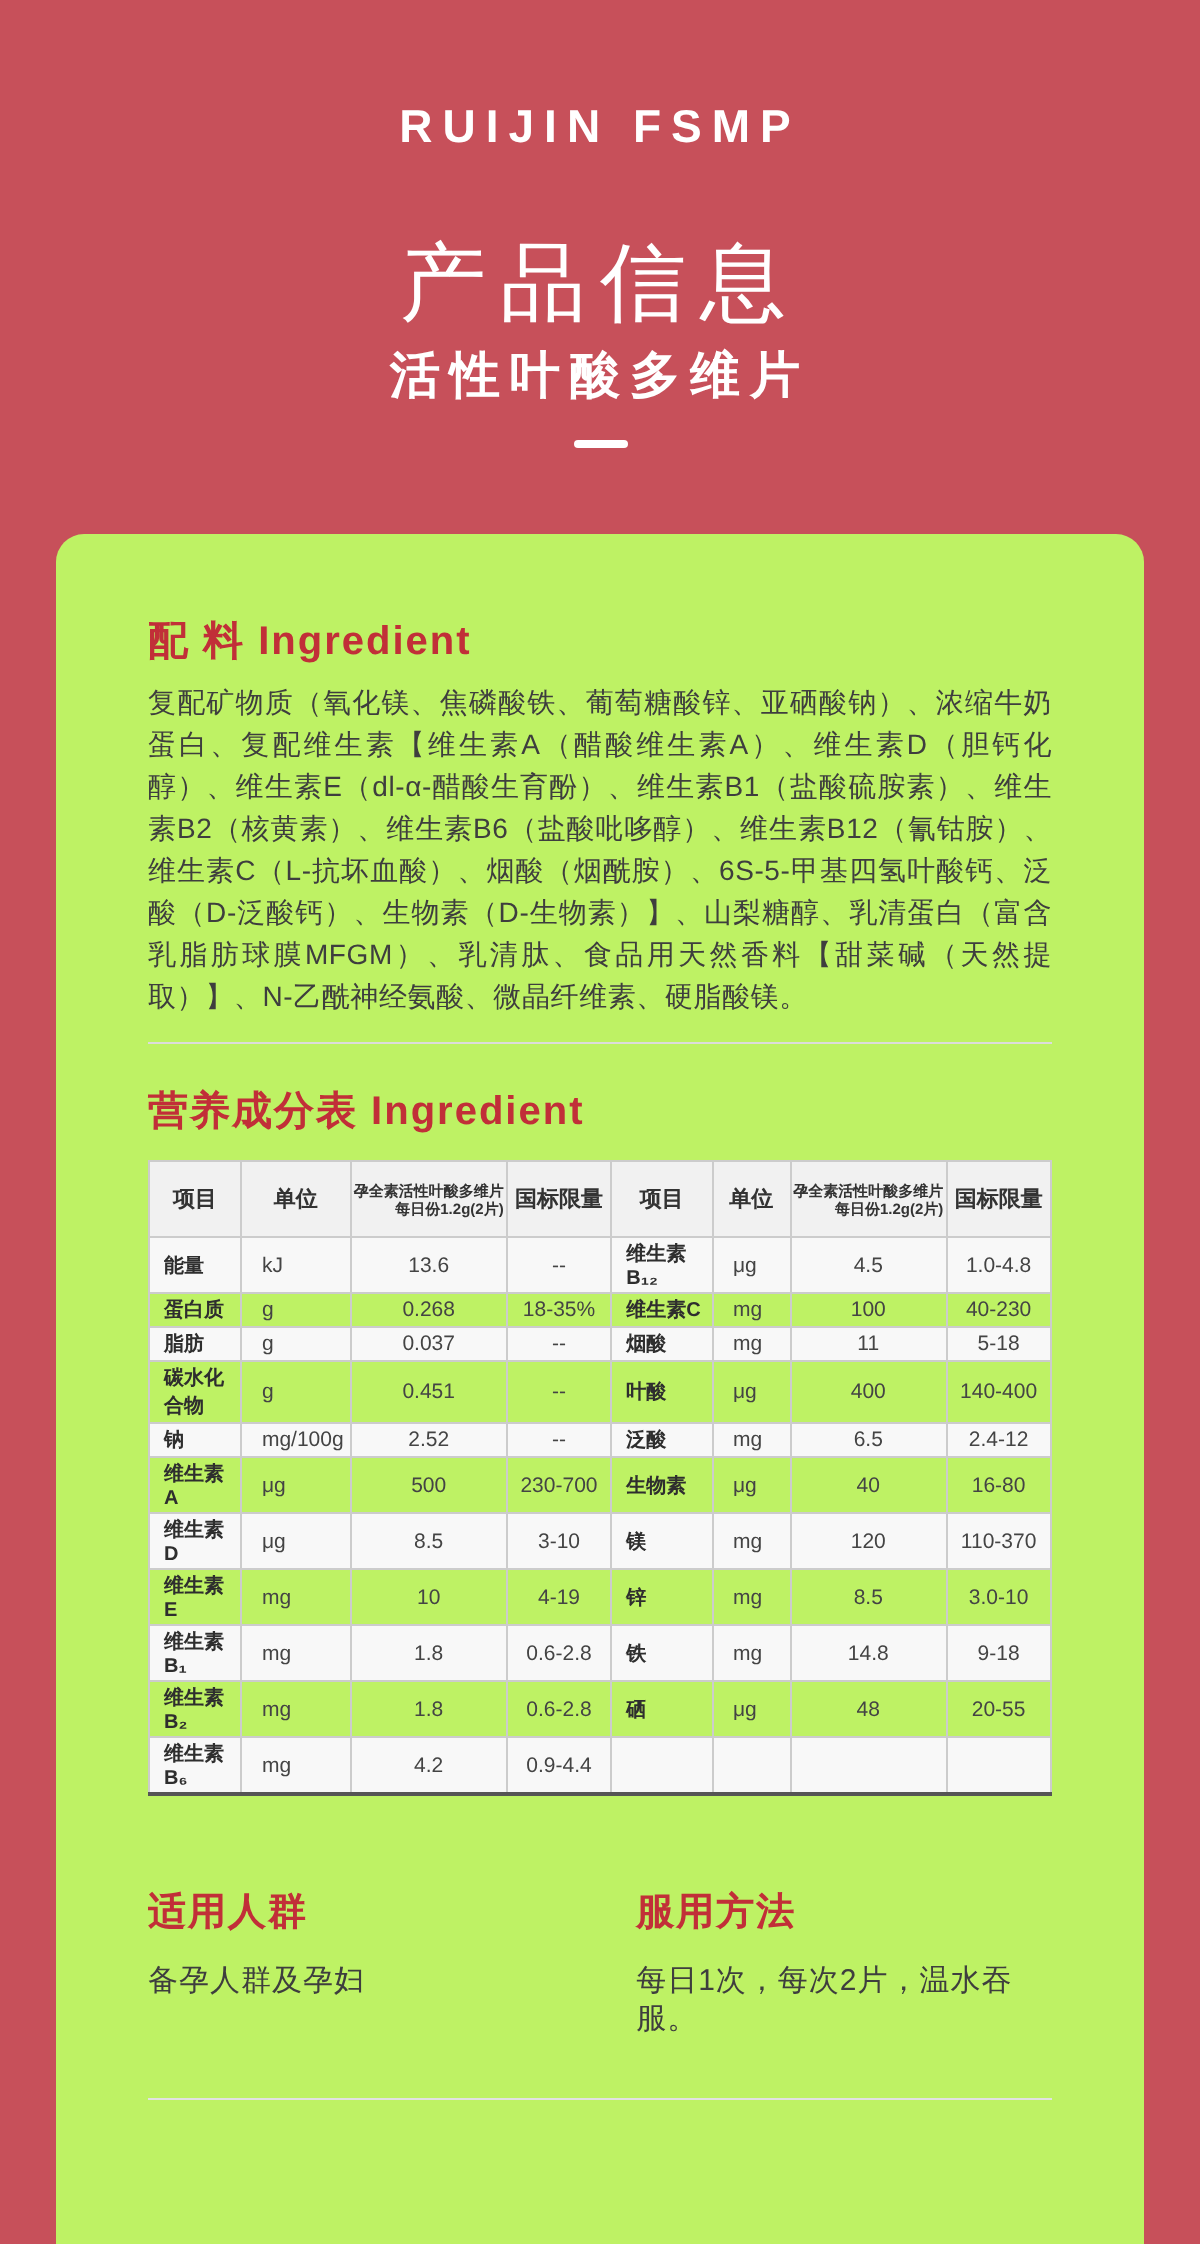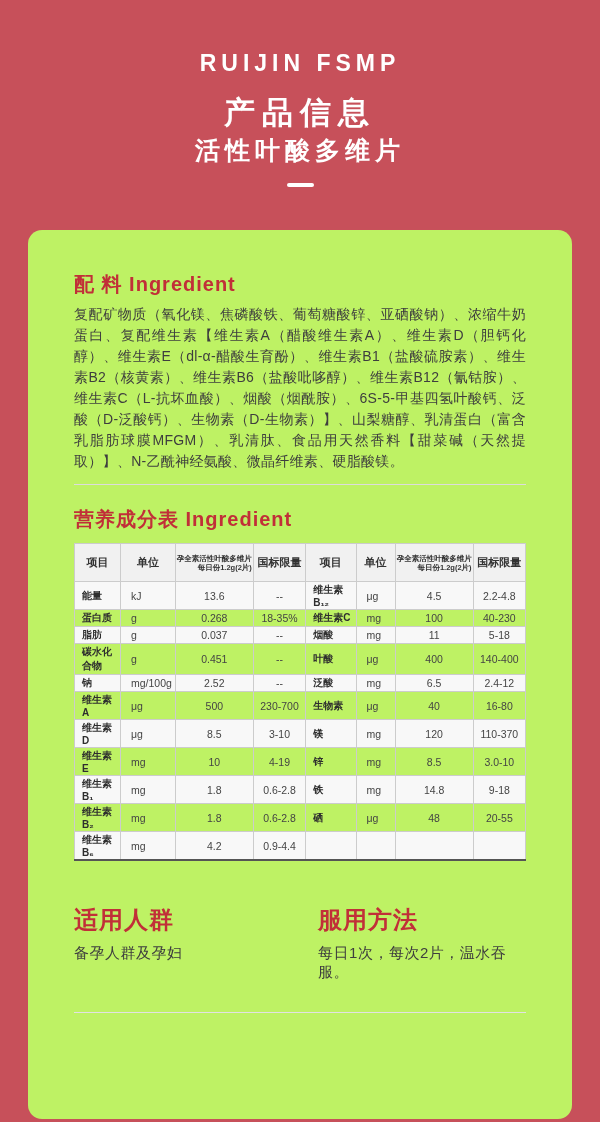--- a/index.html
+++ b/index.html
@@ -11,22 +11,22 @@
     overflow: hidden;
     position: relative;
   }
   
   .hero { text-align: center; padding-top: 50px; color: #FFFFFF; }
   .brand {
     font-size: 23px; font-weight: bold; letter-spacing: 5px;
     color: #FFFFFF;
   }
   .title {
-    margin-top: 15px;
-    font-size: 31px; font-weight: bold; letter-spacing: 7px;
+    margin-top: 36px;
+    font-size: 43px; font-weight: normal; letter-spacing: 7px;
     color: #FFFFFF;
   }
   .subtitle {
     font-size: 25px; font-weight: bold; letter-spacing: 5px;
     color: #FFFFFF;
   }
   .dash {
     width: 27px; height: 4px; background: #FFFFFF;
     margin: 16px auto 0; border-radius: 2px;
   }
@@ -88,21 +88,21 @@
   }
   table.nutrition td.c-val, table.nutrition td.c-limit { font-size: 10.5px; }
   table.nutrition tbody tr:nth-child(odd) td { background: #F8F8F8; }
   
   .two-col {
     display: grid;
     grid-template-columns: 54% 46%;
   }
   .row-1 { margin-top: 48px; }
   .info-block h3 {
-    color: #C12F38; font-size: 24px; font-weight: bold;
+    color: #C12F38; font-size: 19px; font-weight: bold;
     line-height: 22px; letter-spacing: 1px;
   }
   .info-block p {
     margin-top: 13px;
     font-size: 15px; color: #3E3E3E; letter-spacing: 0.5px;
   }
   .divider-light {
     border: none; border-top: 1px solid #E2E2E2;
     margin-top: 30px;
   }
@@ -161,21 +161,21 @@
         </thead>
         <tbody>
             <tr>
               <td class="c-label">能量</td>
               <td class="c-unit">kJ</td>
               <td class="c-val">13.6</td>
               <td class="c-limit">--</td>
               <td class="c-label">维生素B₁₂</td>
               <td class="c-unit">μg</td>
               <td class="c-val">4.5</td>
-              <td class="c-limit">2.2-4.8</td>
+              <td class="c-limit">1.0-4.8</td>
             </tr>
             <tr>
               <td class="c-label">蛋白质</td>
               <td class="c-unit">g</td>
               <td class="c-val">0.268</td>
               <td class="c-limit">18-35%</td>
               <td class="c-label">维生素C</td>
               <td class="c-unit">mg</td>
               <td class="c-val">100</td>
               <td class="c-limit">40-230</td>

